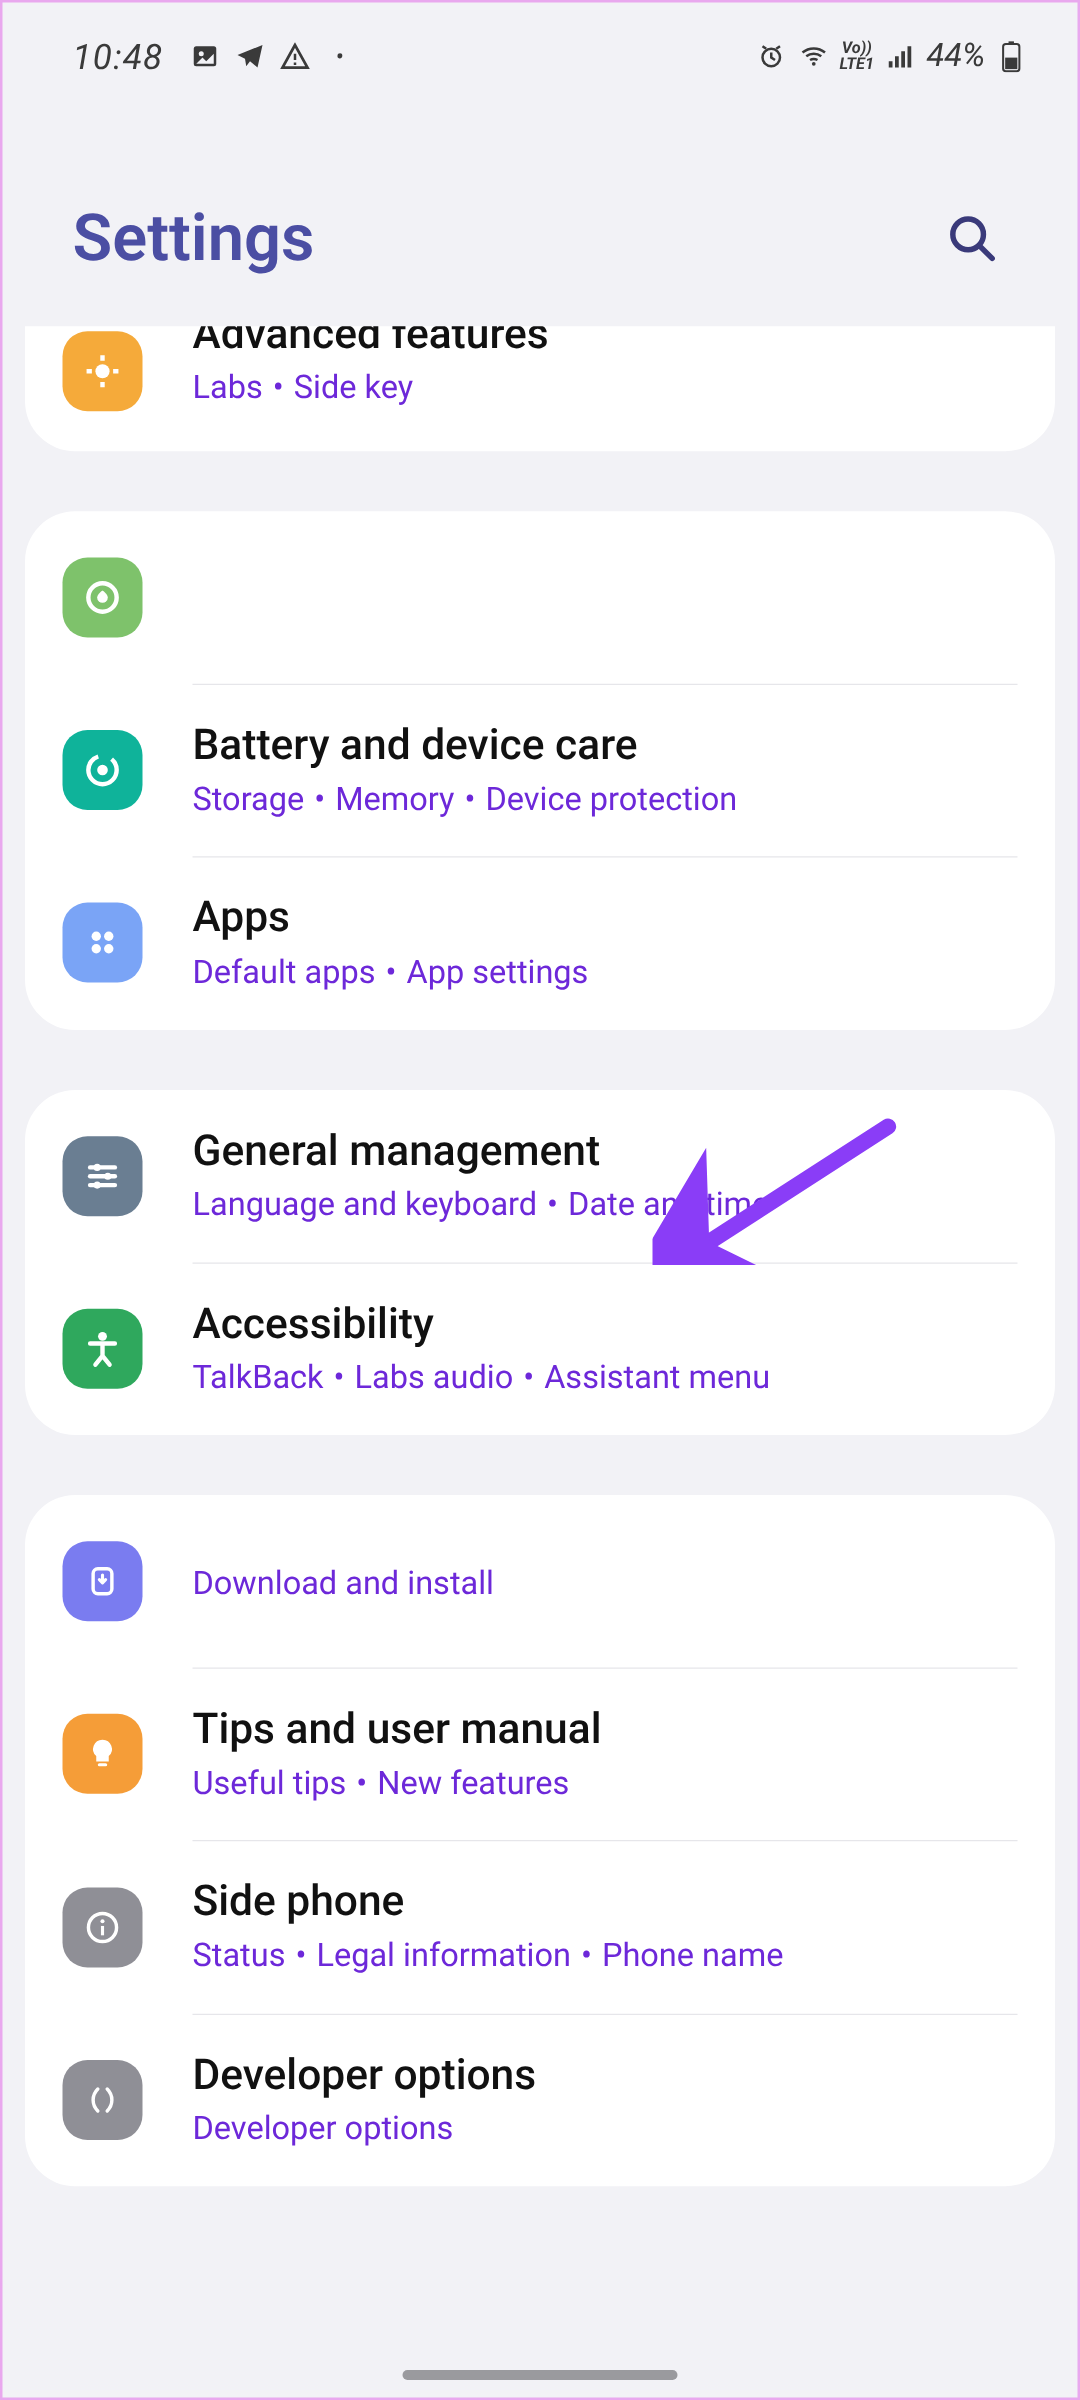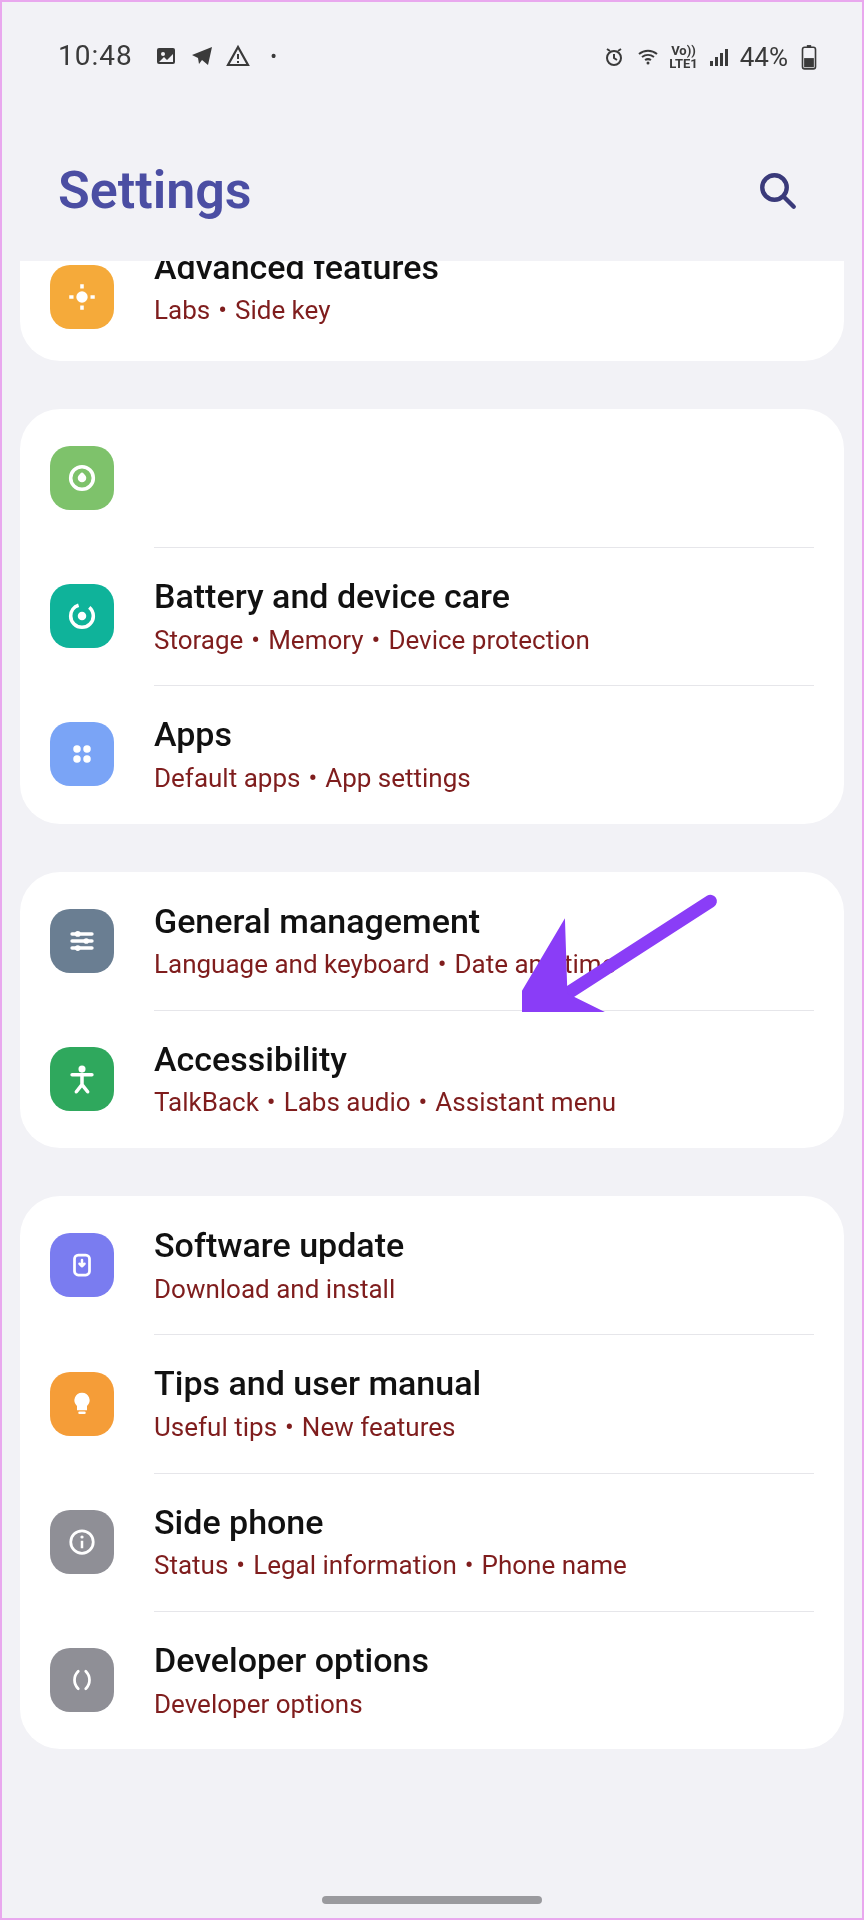--- a/index.html
+++ b/index.html
@@ -8,23 +8,24 @@
     height: 1920px;
     background: #f2f2f6;
     font-family: -apple-system, "Segoe UI", Roboto, sans-serif;
     overflow: hidden;
     position: relative;
     border: 2px solid #e9a8ee;
   }
   .status-bar {
     display: flex;
     justify-content: space-between;
-    align-items: flex-end;
+    align-items: center;
     padding: 16px 40px 8px 56px;
     height: 78px;
+    font-style: italic;
   }
   .status-left { display: flex; align-items: center; gap: 12px; }
   .status-time { font-size: 28px; color: #3a3a3a; font-weight: 400; letter-spacing:1px; }
   .status-left-icons { display:flex; gap:10px; align-items:center; margin-left:8px; }
   .status-right { display: flex; align-items: center; gap: 8px; }
   .status-right .bat-text { font-size: 26px; color: #3a3a3a; }
   .si { width:26px; height:26px; display:inline-flex; align-items:center; justify-content:center; }
   .header {
     display:flex; justify-content:space-between; align-items:center;
     padding: 80px 56px 48px 56px;
@@ -46,21 +47,21 @@
     background:#e6e6ea;
   }
   .row.cut { padding-top:0; min-height:100px;justify-content:flex-end; }
   .icon-wrap {
     width:64px; height:64px; border-radius:20px; flex-shrink:0;
     display:flex; align-items:center; justify-content:center;
     margin-right: 40px;
   }
   .row-text { flex:1; min-width:0; }
   .row-title { font-size: 34px; color:#111; font-weight:500; line-height:1.25; }
-  .row-sub { font-size: 26px; color:#7f1d1d; margin-top:6px; line-height:1.3; }
+  .row-sub { font-size: 26px; color:#6d28d9; margin-top:6px; line-height:1.3; }
   .row-sub .sep { margin: 0 8px; }
   .gesture-bar {
     position:absolute; bottom:14px; left:50%; transform:translateX(-50%);
     width:220px; height:8px; background:#9a9a9e; border-radius:4px;
   }
   .arrow {
     position:absolute; width:220px; height:120px; pointer-events:none;
     z-index:50;
   }
 </style>
@@ -233,21 +234,20 @@
 
 <div class="card" style="margin-bottom:30px">
   <div class="row">
     <div class="icon-wrap" style="background:#7a7cf0">
       <svg viewBox="0 0 24 24" width="30" height="30">
           <rect x="6" y="4" width="12" height="16" rx="3" fill="none" stroke="#fff" stroke-width="2.2"></rect>
           <path d="M12 8v5m0 0l-2-2m2 2l2-2" stroke="#fff" stroke-width="2" fill="none" stroke-linecap="round"></path>
         </svg>
     </div>
     <div class="row-text">
-      <div class="row-title">Software update</div>
       <div class="row-sub"><span>Download and install</span></div>
     </div>
   </div>
   <div class="row">
     <div class="icon-wrap" style="background:#f59d38">
       <svg viewBox="0 0 24 24" width="30" height="30">
           <path d="M12 3a6 6 0 00-4 10.5V17h8v-3.5A6 6 0 0012 3z" fill="#fff"></path>
           <rect x="9" y="18" width="6" height="2" rx="1" fill="#fff"></rect>
         </svg>
     </div>

